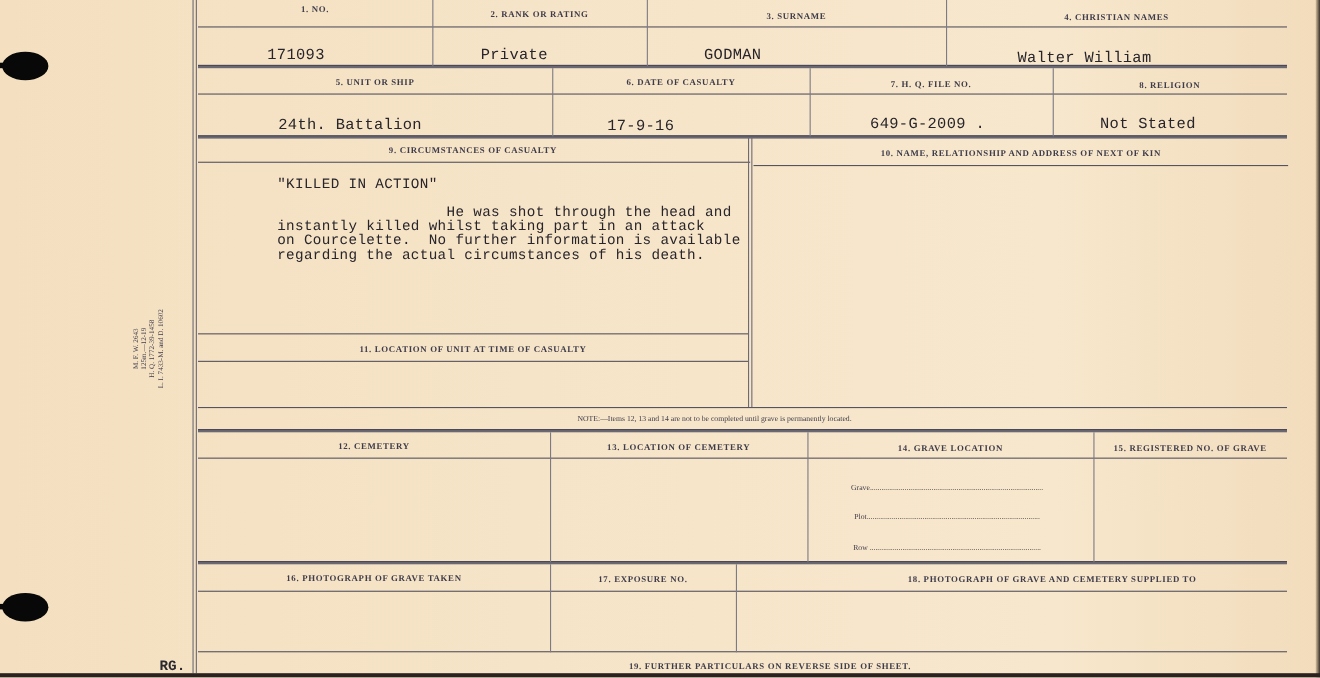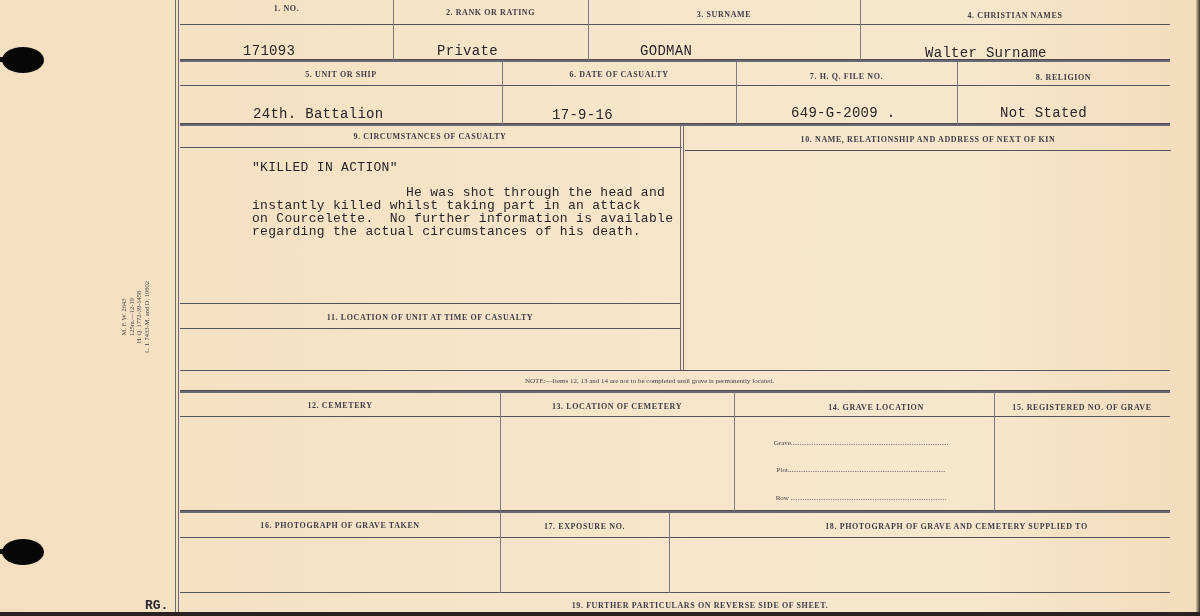--- a/index.html
+++ b/index.html
@@ -68,21 +68,21 @@
 <div class="vline" style="left:860px; top:0; height:60px;"></div>
 
 <div class="label" style="left:180px; top:4px; width:213px;">1. No.</div>
 <div class="label" style="left:393px; top:8px; width:195px;">2. Rank or Rating</div>
 <div class="label" style="left:588px; top:10px; width:272px;text-align:center;">3. Surname</div>
 <div class="label" style="left:860px; top:11px; width:310px;">4. Christian Names</div>
 
 <div class="typed" style="left:243px; top:43px;">171093</div>
 <div class="typed" style="left:437px; top:43px;">Private</div>
 <div class="typed" style="left:640px; top:43px;">GODMAN</div>
-<div class="typed" style="left:925px; top:45px;">Walter Surname</div>
+<div class="typed" style="left:925px; top:45px;">Walter William</div>
 
 <div class="hline" style="left:180px; top:85px; width:990px;"></div>
 <div class="hline thick" style="left:180px; top:123px; width:990px;"></div>
 <div class="vline" style="left:502px; top:62px; height:62px;"></div>
 <div class="vline" style="left:736px; top:62px; height:62px;"></div>
 <div class="vline" style="left:957px; top:62px; height:62px;"></div>
 
 <div class="label" style="left:180px; top:70px; width:322px;">5. Unit or Ship</div>
 <div class="label" style="left:502px; top:70px; width:234px;">6. Date of Casualty</div>
 <div class="label" style="left:736px; top:72px; width:221px;">7. H. Q. File No.</div>
@@ -115,21 +115,21 @@
 <div class="hline thick" style="left:180px; top:390px; width:990px;"></div>
 
 <div class="hline" style="left:180px; top:416px; width:990px;"></div>
 <div class="hline thick" style="left:180px; top:510px; width:990px;"></div>
 <div class="vline" style="left:500px; top:393px; height:118px;"></div>
 <div class="vline" style="left:734px; top:393px; height:118px;"></div>
 <div class="vline" style="left:994px; top:393px; height:118px;"></div>
 
 <div class="label" style="left:180px; top:401px; width:320px;">12. Cemetery</div>
 <div class="label" style="left:500px; top:402px; width:234px;">13. Location of Cemetery</div>
-<div class="label" style="left:734px; top:403px; width:260px;margin-left:12px;">14. Grave Location</div>
+<div class="label" style="left:734px; top:403px; width:260px;">14. Grave Location</div>
 <div class="label" style="left:994px; top:403px; width:176px;">15. Registered No. of Grave</div>
 
 <div class="dot-row" style="left:747px; top:439px;"><span>Grave</span>..........................................................................................</div>
 <div class="dot-row" style="left:747px; top:466px;"><span>Plot</span>..........................................................................................</div>
 <div class="dot-row" style="left:747px; top:494px;"><span>Row</span> .........................................................................................</div>
 
 <div class="hline" style="left:180px; top:537px; width:990px;"></div>
 <div class="hline" style="left:180px; top:592px; width:990px;"></div>
 <div class="vline" style="left:500px; top:513px; height:80px;"></div>
 <div class="vline" style="left:669px; top:513px; height:80px;"></div>

